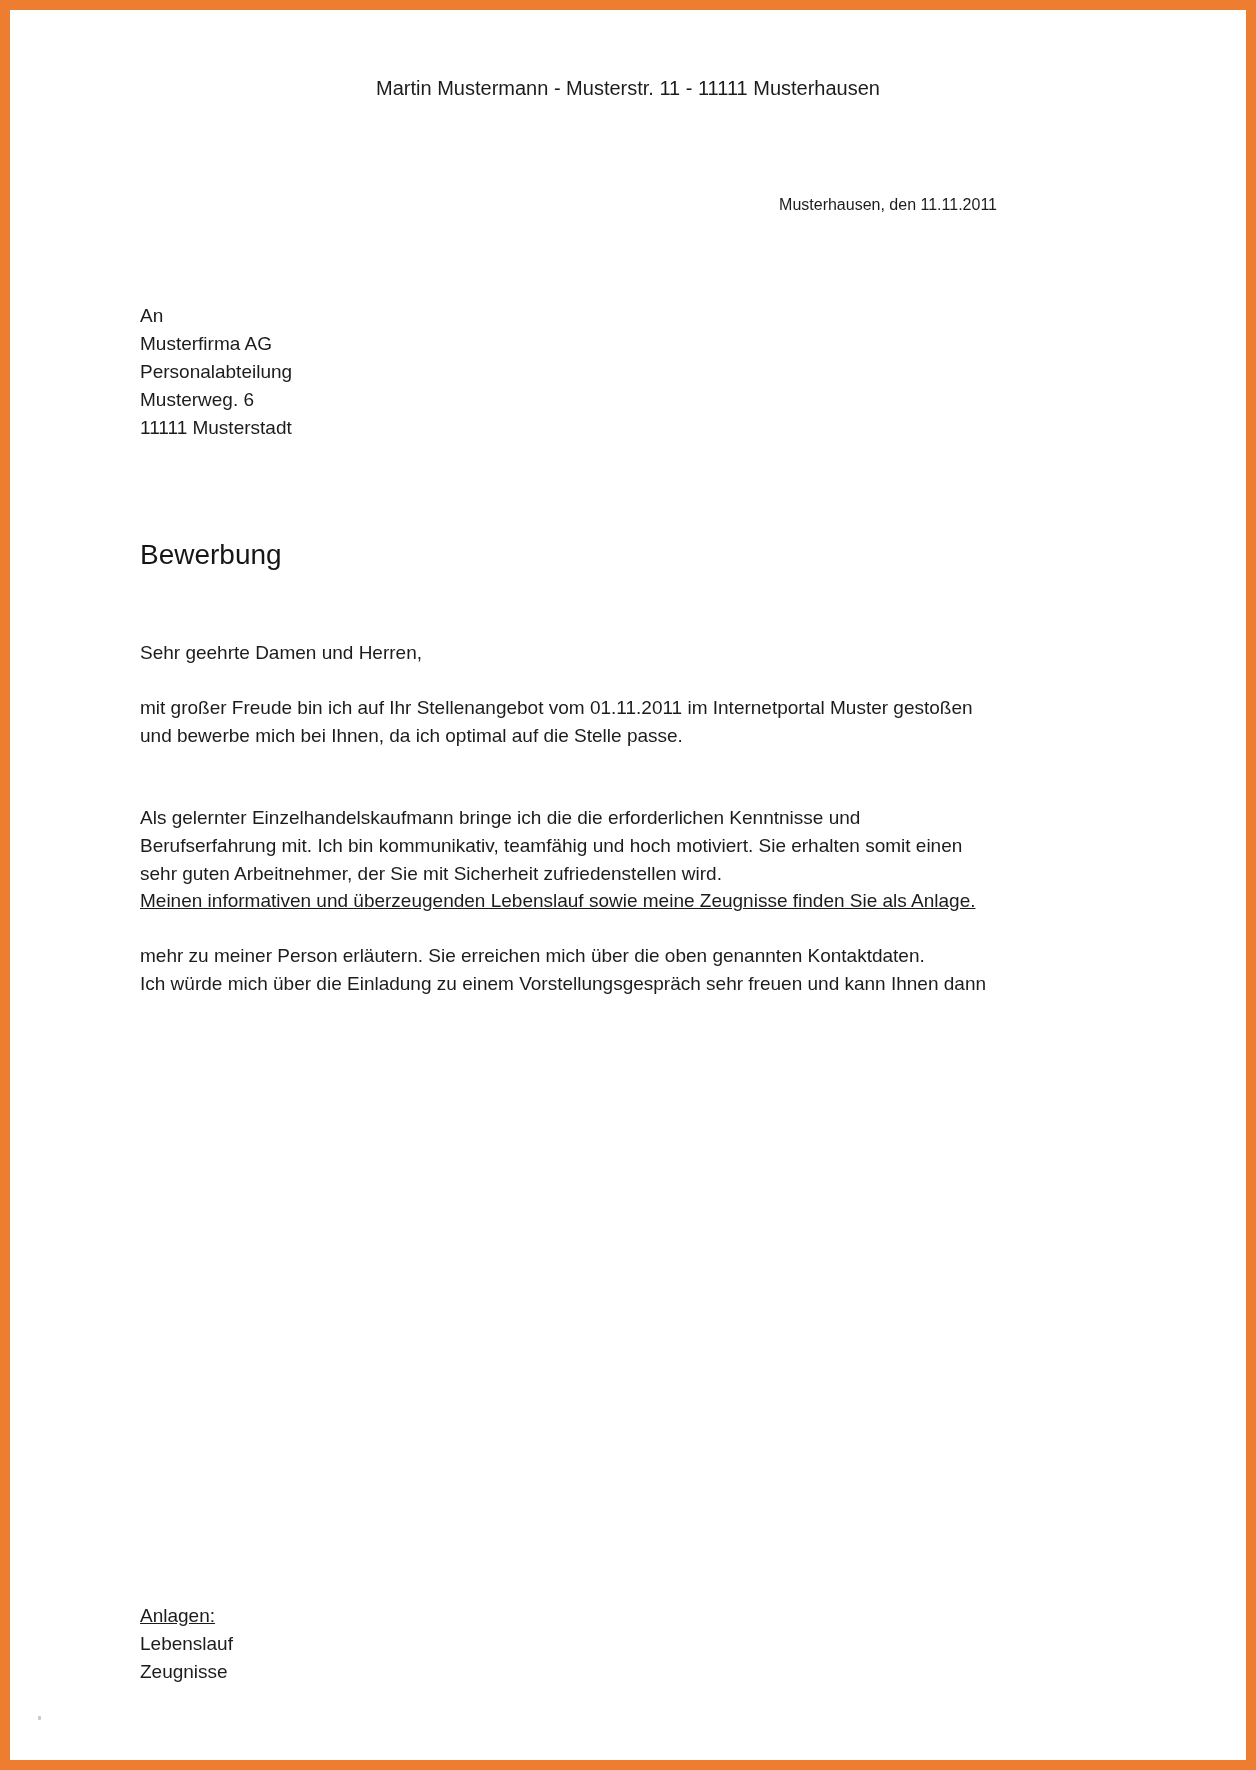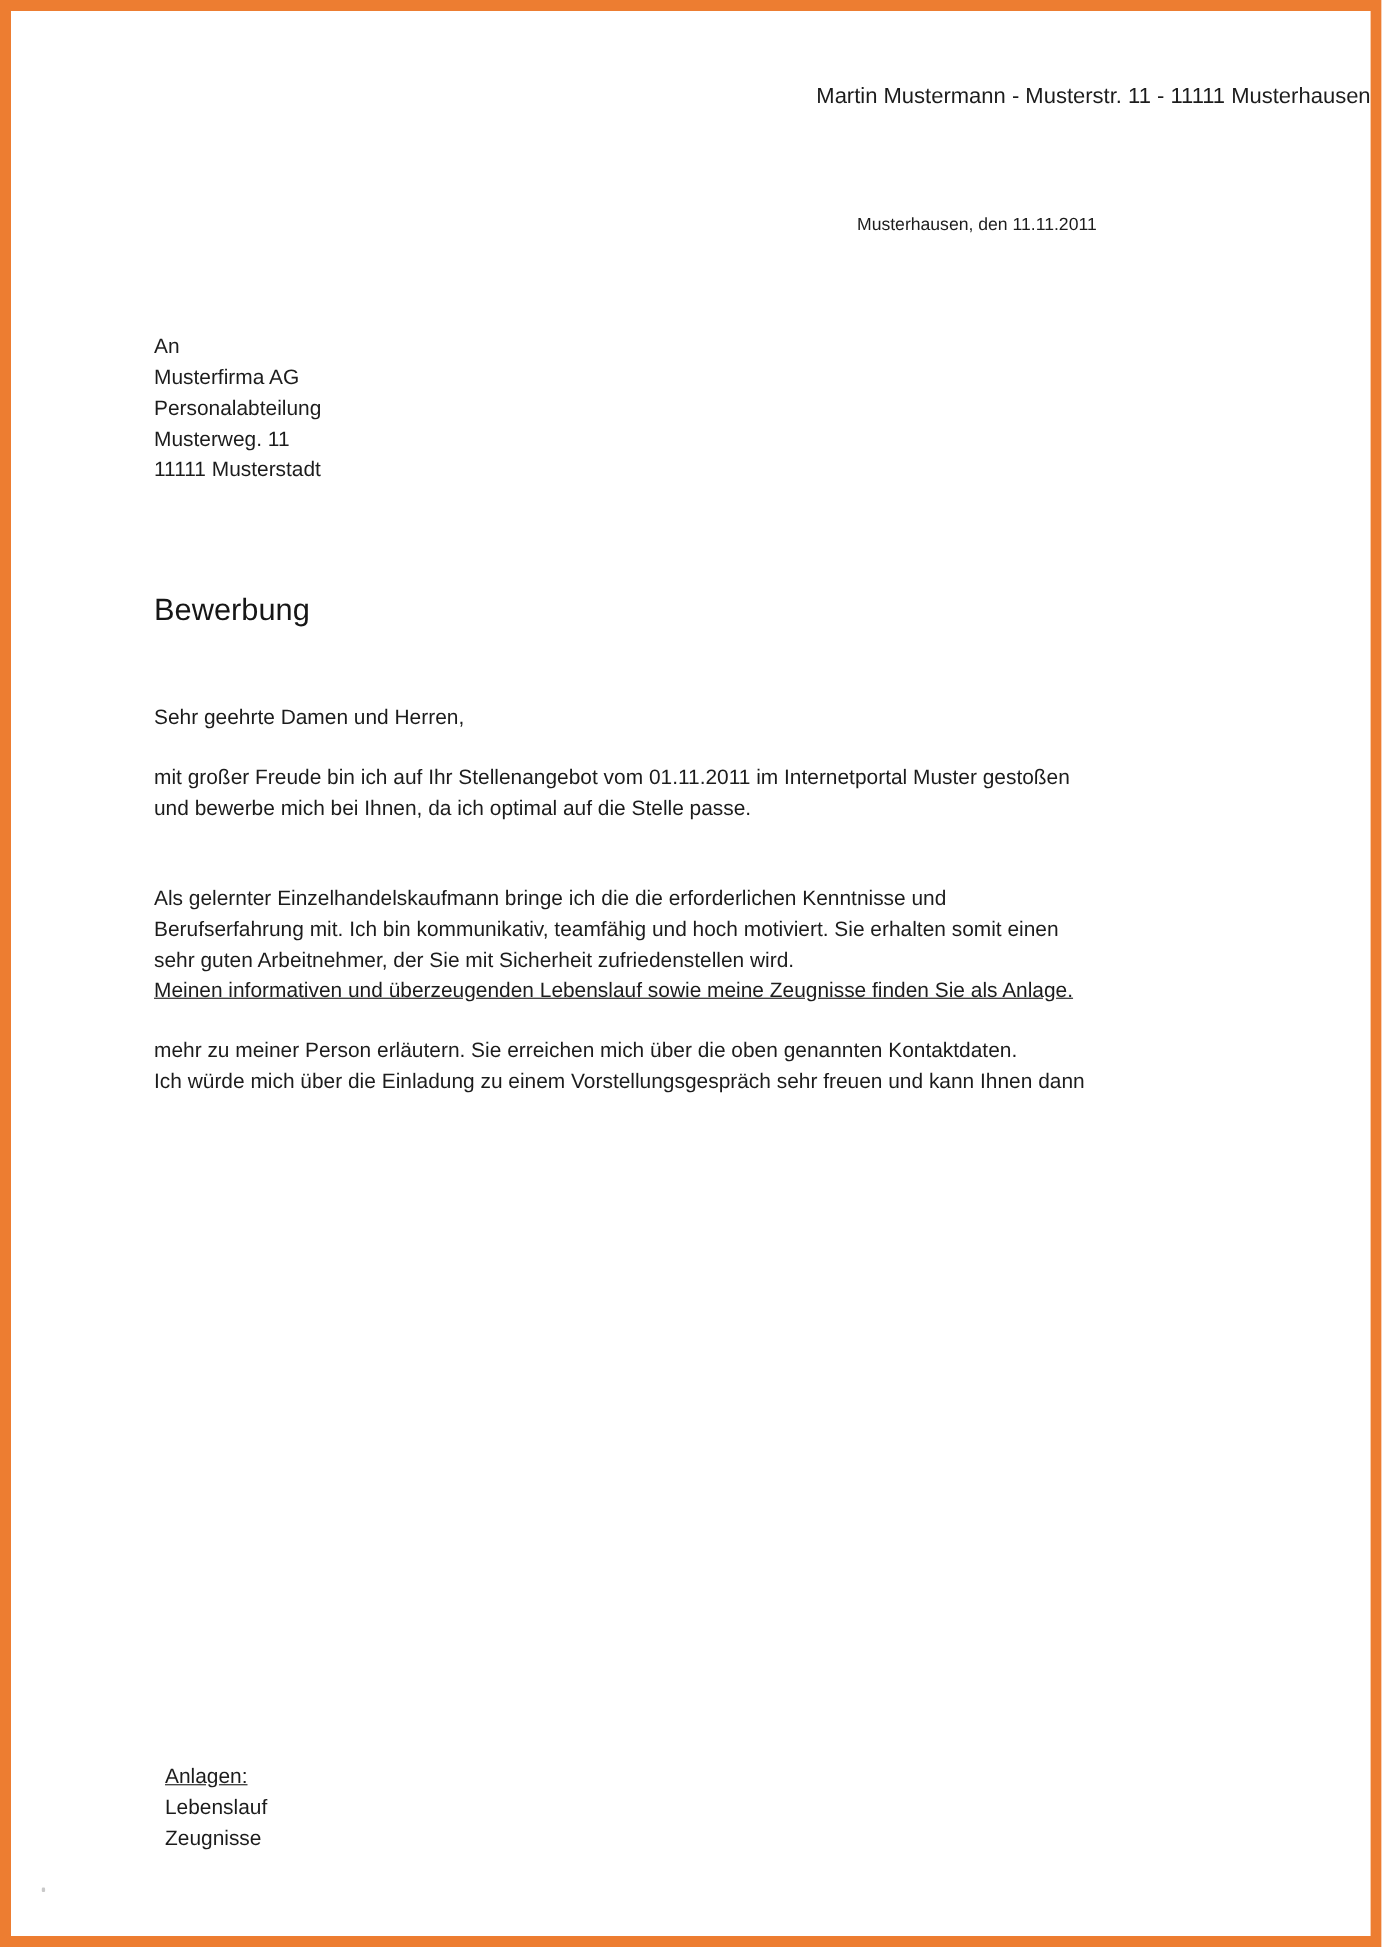--- a/index.html
+++ b/index.html
@@ -14,21 +14,21 @@
     box-sizing: border-box;
     background: #ffffff;
     border: 10px solid #ED7D31;
     font-family: "Liberation Sans", sans-serif;
     color: #1c1c1c;
     overflow: hidden;
   }
   .abs { position: absolute; }
   .header-block {
     left: 0; right: 0; top: 64px;
-    text-align: right;
+    text-align: center;
     font-size: 20px;
     line-height: 28px;
   }
   .u { text-decoration: underline; }
   .nowrap { white-space: nowrap; }
   .date-line {
     top: 182px; right: 249px;
     font-size: 16px;
     line-height: 26px;
     text-align: left;
@@ -60,21 +60,21 @@
   .para-1 { top: 684px; }
   .para-2 { top: 767px; margin-top: 27px; }
   .para-3 { top: 877px; text-decoration: underline; }
   .para-4 { top: 932px; }
   .closing-block {
     left: 130px; top: 1047px;
     font-size: 19px;
     line-height: 28px;
   }
   .enclosures-block {
-    left: 140px; top: 1592px;
+    left: 130px; top: 1592px;
     font-size: 19px;
     line-height: 28px;
   }
   .speck {
     left: 28px; top: 1706px;
     width: 3px; height: 4px;
     background: #c9c9c9;
     border-radius: 1px;
   }
 </style>
@@ -86,21 +86,21 @@
   <div class="abs header-block">
     <div class="nowrap">Martin Mustermann - Musterstr. 11 - 11111 Musterhausen</div>
   </div>
 
   <div class="abs date-line nowrap">Musterhausen, den 11.11.2011</div>
 
   <div class="abs recipient-block">
     <div class="nowrap">An</div>
     <div class="nowrap">Musterfirma AG</div>
     <div class="nowrap">Personalabteilung</div>
-    <div class="nowrap">Musterweg. 11</div>
+    <div class="nowrap">Musterweg. 6</div>
     <div class="nowrap">11111 Musterstadt</div>
   </div>
 
   <h1 class="abs subject-heading nowrap">Bewerbung</h1>
 
   <div class="abs salutation-line nowrap">Sehr geehrte Damen und Herren,</div>
 
   <div class="abs para para-1">
     <div class="nowrap">mit großer Freude bin ich auf Ihr Stellenangebot vom 01.11.2011 im Internetportal Muster gestoßen</div>
     <div class="nowrap">und bewerbe mich bei Ihnen, da ich optimal auf die Stelle passe.</div>

